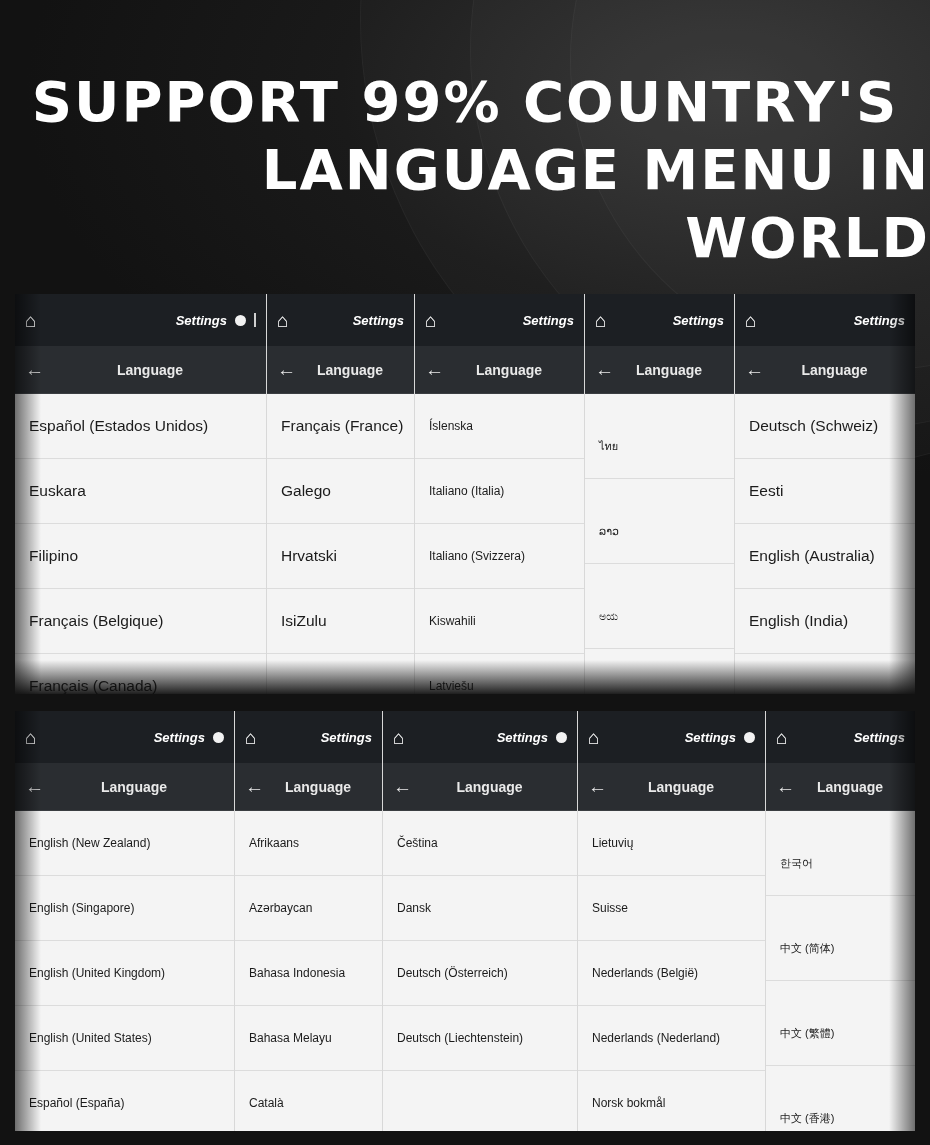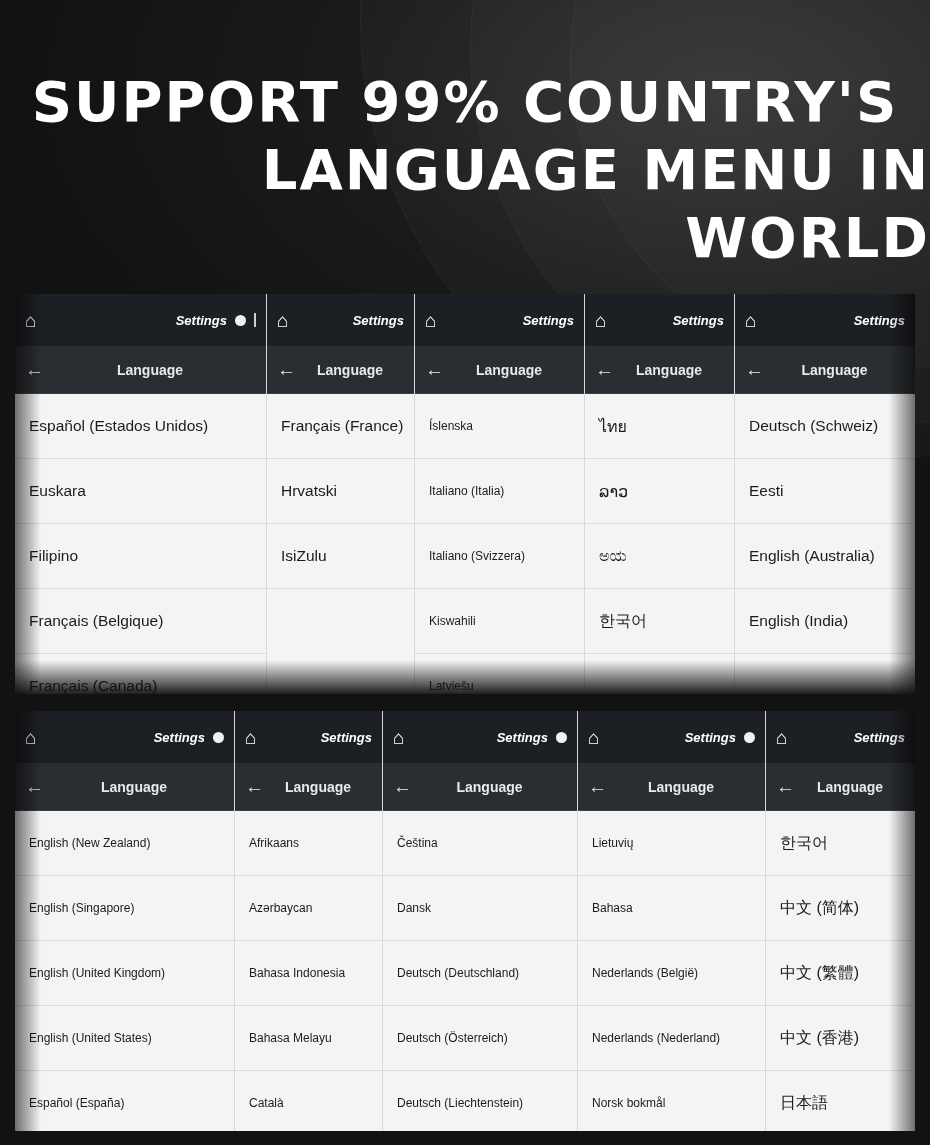--- a/index.html
+++ b/index.html
@@ -128,21 +128,21 @@
     display: flex;
     align-items: center;
     padding: 0 14px;
     font-size: 15.5px;
     color: #1b1b1b;
     border-bottom: 1px solid #dcdcdc;
     white-space: nowrap;
     overflow: hidden;
   }
   .item.small { font-size: 12px; }
-  .item.cjk { font-size: 16px; }
+  .item.cjk { font-size: 11px; margin-top: 20px; }
 
   .shadeL, .shadeR {
     position: absolute;
     top: 0; bottom: 0;
     width: 26px;
     pointer-events: none;
     z-index: 3;
   }
   .shadeL { left: 0; background: linear-gradient(to right, rgba(0,0,0,0.55), rgba(0,0,0,0)); }
   .shadeR { right: 0; background: linear-gradient(to left, rgba(0,0,0,0.55), rgba(0,0,0,0)); }
@@ -197,20 +197,21 @@
         <div class="statusbar">
           <span class="home">⌂</span>
           <span class="title">Settings</span>
         </div>
         <div class="subbar">
           <span class="back">←</span>
           <span class="lang">Language</span>
         </div>
         <div class="list">
           <div class="item">Français (France)</div>
+          <div class="item">Galego</div>
           <div class="item">Hrvatski</div>
           <div class="item">IsiZulu</div>
         </div>
       </div>
 
       <div class="col" style="width:170px">
         <div class="statusbar">
           <span class="home">⌂</span>
           <span class="title">Settings</span>
         </div>
@@ -313,39 +314,38 @@
           <span class="title">Settings</span>
           <span class="dot"></span>
         </div>
         <div class="subbar">
           <span class="back">←</span>
           <span class="lang">Language</span>
         </div>
         <div class="list">
           <div class="item small">Čeština</div>
           <div class="item small">Dansk</div>
-          <div class="item small">Deutsch (Deutschland)</div>
           <div class="item small">Deutsch (Österreich)</div>
           <div class="item small">Deutsch (Liechtenstein)</div>
         </div>
       </div>
 
       <div class="col" style="width:188px">
         <div class="statusbar">
           <span class="home">⌂</span>
           <span class="title">Settings</span>
           <span class="dot"></span>
         </div>
         <div class="subbar">
           <span class="back">←</span>
           <span class="lang">Language</span>
         </div>
         <div class="list">
           <div class="item small">Lietuvių</div>
-          <div class="item small">Bahasa</div>
+          <div class="item small">Suisse</div>
           <div class="item small">Nederlands (België)</div>
           <div class="item small">Nederlands (Nederland)</div>
           <div class="item small">Norsk bokmål</div>
         </div>
       </div>
 
       <div class="col" style="width:149px">
         <div class="statusbar">
           <span class="home">⌂</span>
           <span class="title">Settings</span>

